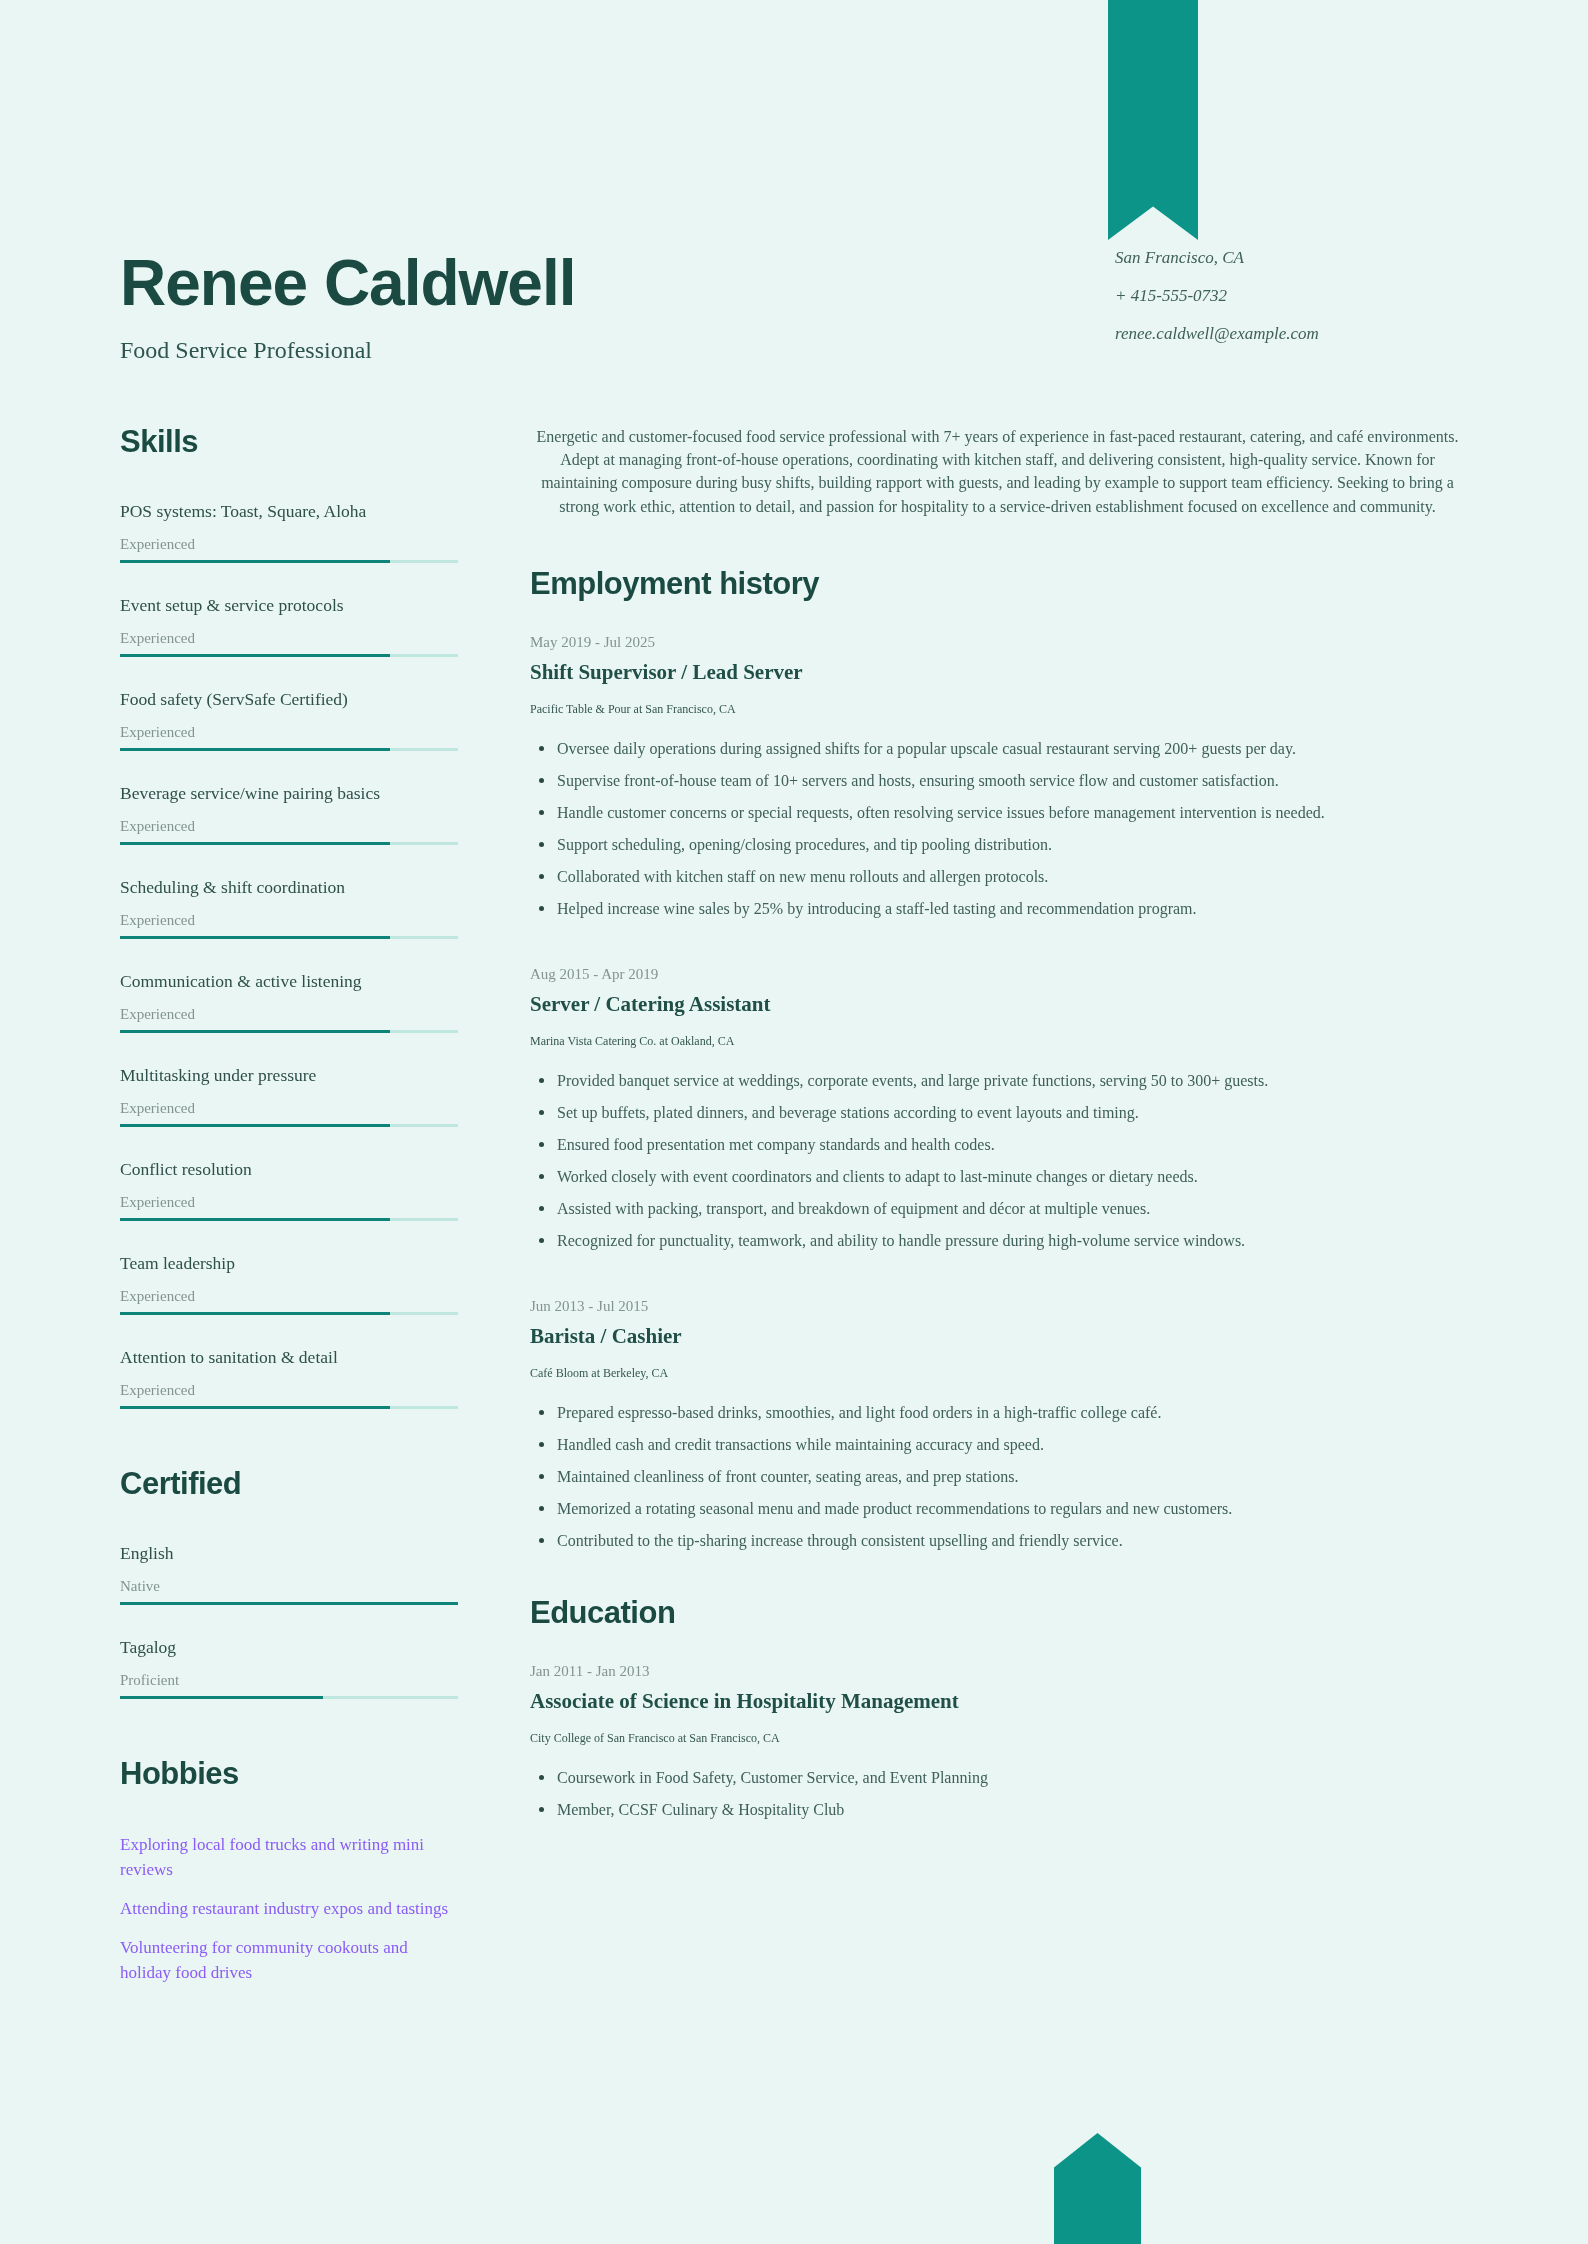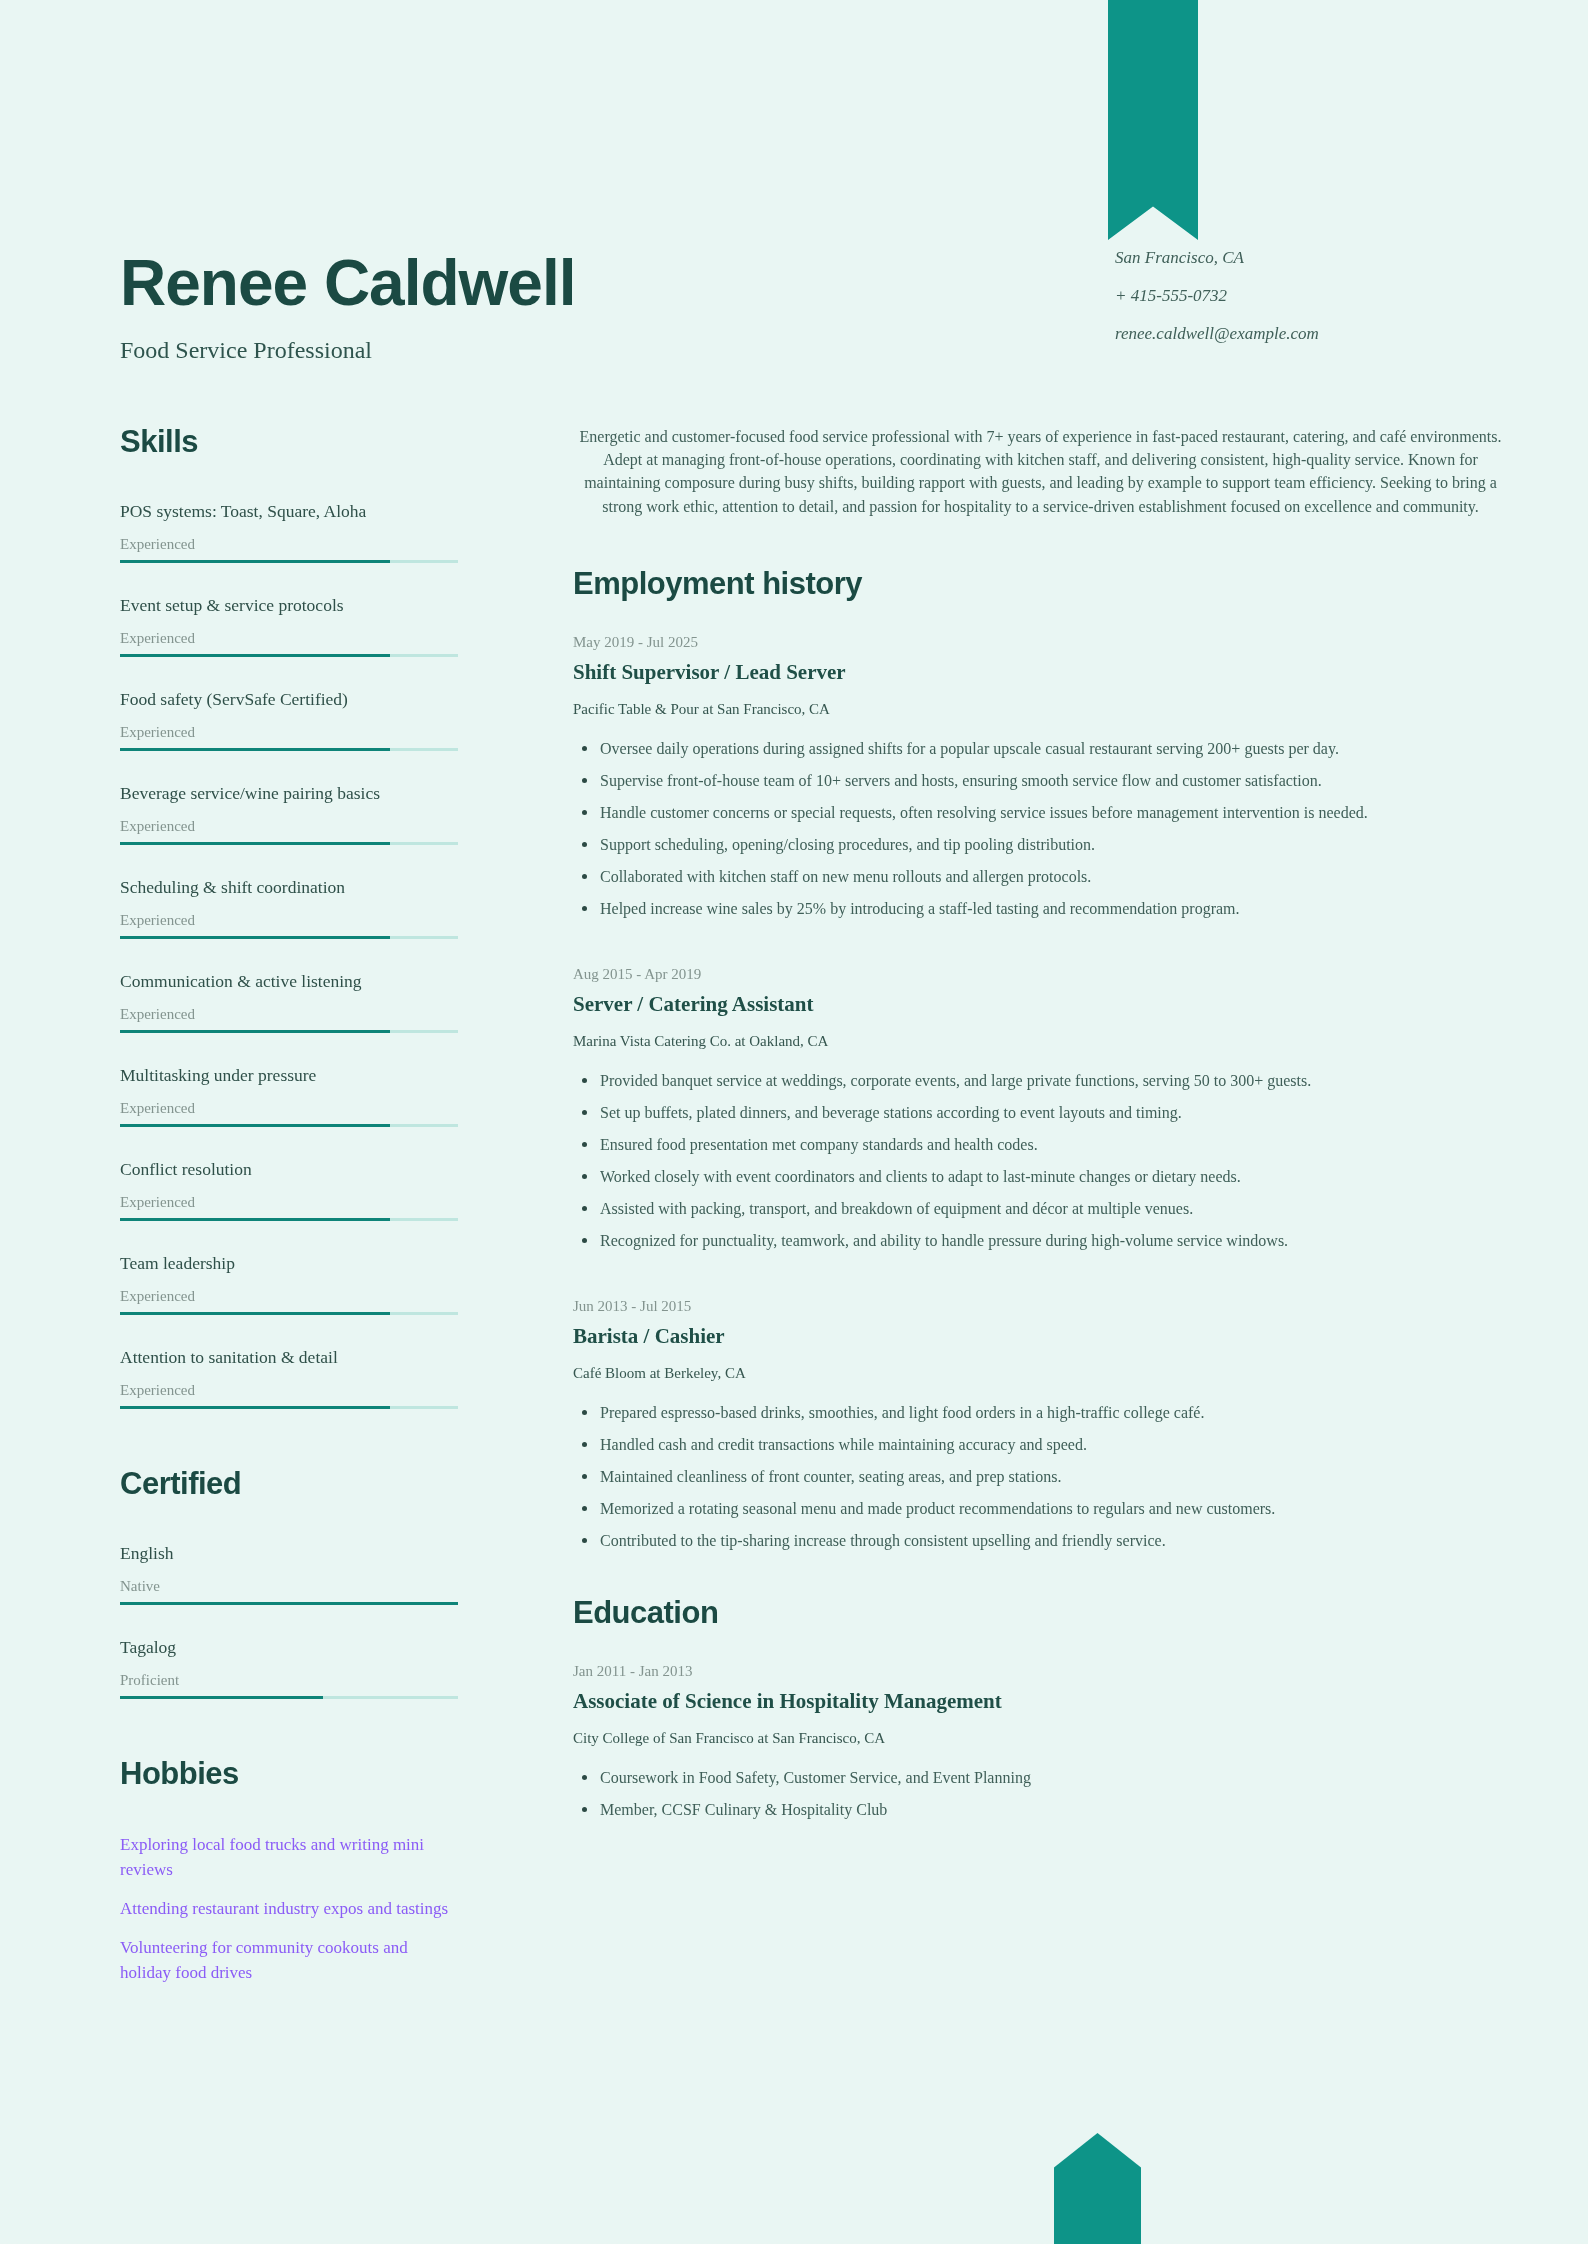--- a/index.html
+++ b/index.html
@@ -33,21 +33,21 @@
     font-style:italic;font-size:17px;line-height:22px;color:var(--body);
   }
   .contact div{margin-bottom:16px;}
   .page{padding:253px 120px 0 120px;}
   .name{
     font-family:"Liberation Sans","DejaVu Sans",sans-serif;
     font-weight:bold;font-size:64px;line-height:60px;letter-spacing:-1px;
     color:var(--heading);
   }
   .subtitle{font-size:24px;line-height:30px;margin-top:22px;color:#2e544d;}
-  .columns{display:flex;margin-top:60px;align-items:flex-start;gap:43px;}
+  .columns{display:flex;margin-top:60px;align-items:flex-start;}
   .left-col{width:338px;flex:none;}
   .right-col{width:935px;flex:none;margin-left:72px;}
   h2{
     font-family:"Liberation Sans","DejaVu Sans",sans-serif;
     font-weight:bold;font-size:31px;line-height:34px;color:var(--heading);
     letter-spacing:-0.5px;
   }
   .left-col h2{margin-bottom:41px;}
   .skill{margin-bottom:31px;}
   .skill-label{font-size:17.5px;line-height:23px;color:#2f5049;}
@@ -55,21 +55,21 @@
   .bar{height:3px;margin-top:6px;background:var(--bar_track);}
   .bar-fill{height:3px;background:var(--bar_fill);}
   .side-section{margin-top:58px;}
   .hobby{font-size:17px;line-height:25px;margin-bottom:14px;color:#8b5cf6;}
   .summary{font-size:16px;line-height:23.2px;text-align:center;}
   .main-section{margin-top:49px;}
   .main-section h2{margin-bottom:31px;}
   .job{margin-bottom:44px;}
   .job-dates{font-size:15px;line-height:20px;color:var(--muted);}
   .job-title{font-size:21px;line-height:28px;font-weight:bold;color:#1f4f47;margin-top:6px;}
-  .job-employer{font-size:15px;line-height:22px;margin-top:12px;color:#35564f;}
+  .job-employer{font-size:12px;line-height:22px;margin-top:12px;color:#35564f;}
   ul.bullets{list-style:none;margin-top:17px;}
   ul.bullets li{
     position:relative;padding-left:27px;font-size:16px;line-height:23px;
     margin-bottom:9px;color:var(--body);
   }
   ul.bullets li::before{
     content:"";position:absolute;left:9px;top:9px;width:5px;height:5px;
     border-radius:50%;background:#2c4a44;
   }
   .edu-extra{margin-top:8px;}

